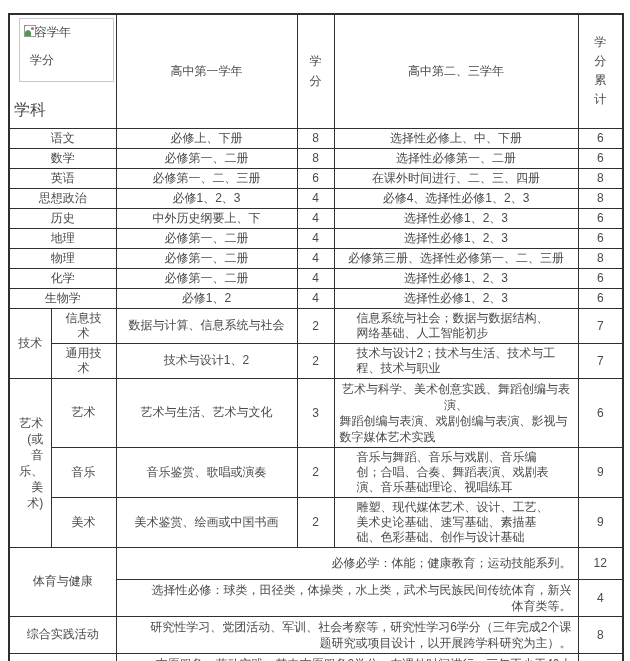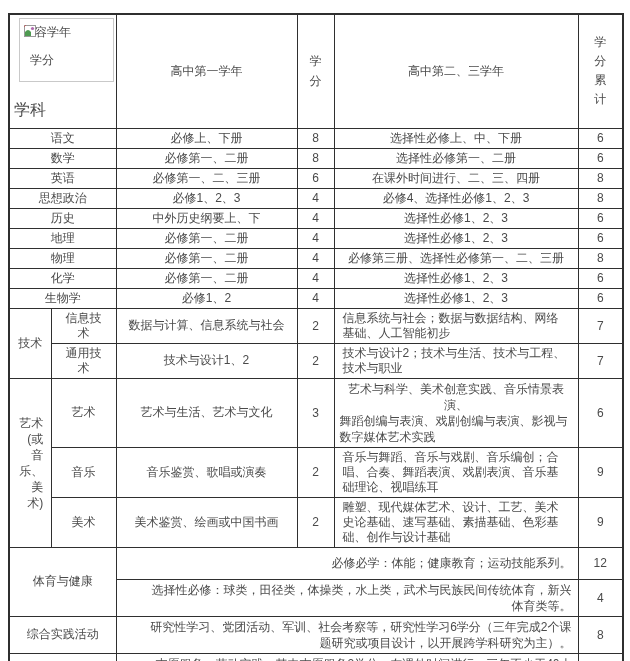--- a/index.html
+++ b/index.html
@@ -15,21 +15,21 @@
     border-collapse:collapse;table-layout:fixed;width:614px;
     border:2px solid #2f2f2f;
   }
   td{
     border:1px solid #2f2f2f;
     font-size:12px;color:#4a4a4a;
     padding:1px 3px;vertical-align:middle;
     overflow:hidden;word-break:break-word;
   }
   .c{text-align:center;}
-  .left{text-align:left;line-height:15px;padding:2px 8px;}
+  .left{text-align:left;line-height:15px;padding:2px 22px;}
   .para{text-align:right;text-indent:2em;line-height:16px;padding:2px 6px;}
   .vtext{display:inline-block;width:1em;line-height:20px;word-break:break-all;text-align:left;}
   .gv{display:inline-block;width:26px;line-height:16px;word-break:break-all;text-align:right;}
   .sub{padding:0 9px;line-height:15px;}
   .mixed p{margin:0;line-height:16px;}
   .mixed .p-center{text-align:center;}
   .mixed .p-left{text-align:left;}
   
   td.corner{position:relative;padding:0;}
   .corner-box{
@@ -160,21 +160,21 @@
     <td class="left">技术与设计2；技术与生活、技术与工程、技术与职业</td>
     <td class="c">7</td>
   </tr>
 
   <tr style="height:64px">
     <td rowspan="3" class="c"><span class="gv">艺术(或音乐、美术)</span></td>
     <td class="c">艺术</td>
     <td class="c">艺术与生活、艺术与文化</td>
     <td class="c">3</td>
     <td class="mixed" style="padding:2px 5px;">
-      <p class="p-center">艺术与科学、美术创意实践、音乐情景表演、</p>
+      <p class="p-center">艺术与科学、美术创意实践、舞蹈创编与表演、</p>
       <p class="p-left">舞蹈创编与表演、戏剧创编与表演、影视与数字媒体艺术实践</p>
     </td>
     <td class="c">6</td>
   </tr>
   <tr style="height:46px">
     <td class="c">音乐</td>
     <td class="c">音乐鉴赏、歌唱或演奏</td>
     <td class="c">2</td>
     <td class="left">音乐与舞蹈、音乐与戏剧、音乐编创；合唱、合奏、舞蹈表演、戏剧表演、音乐基础理论、视唱练耳</td>
     <td class="c">9</td>

